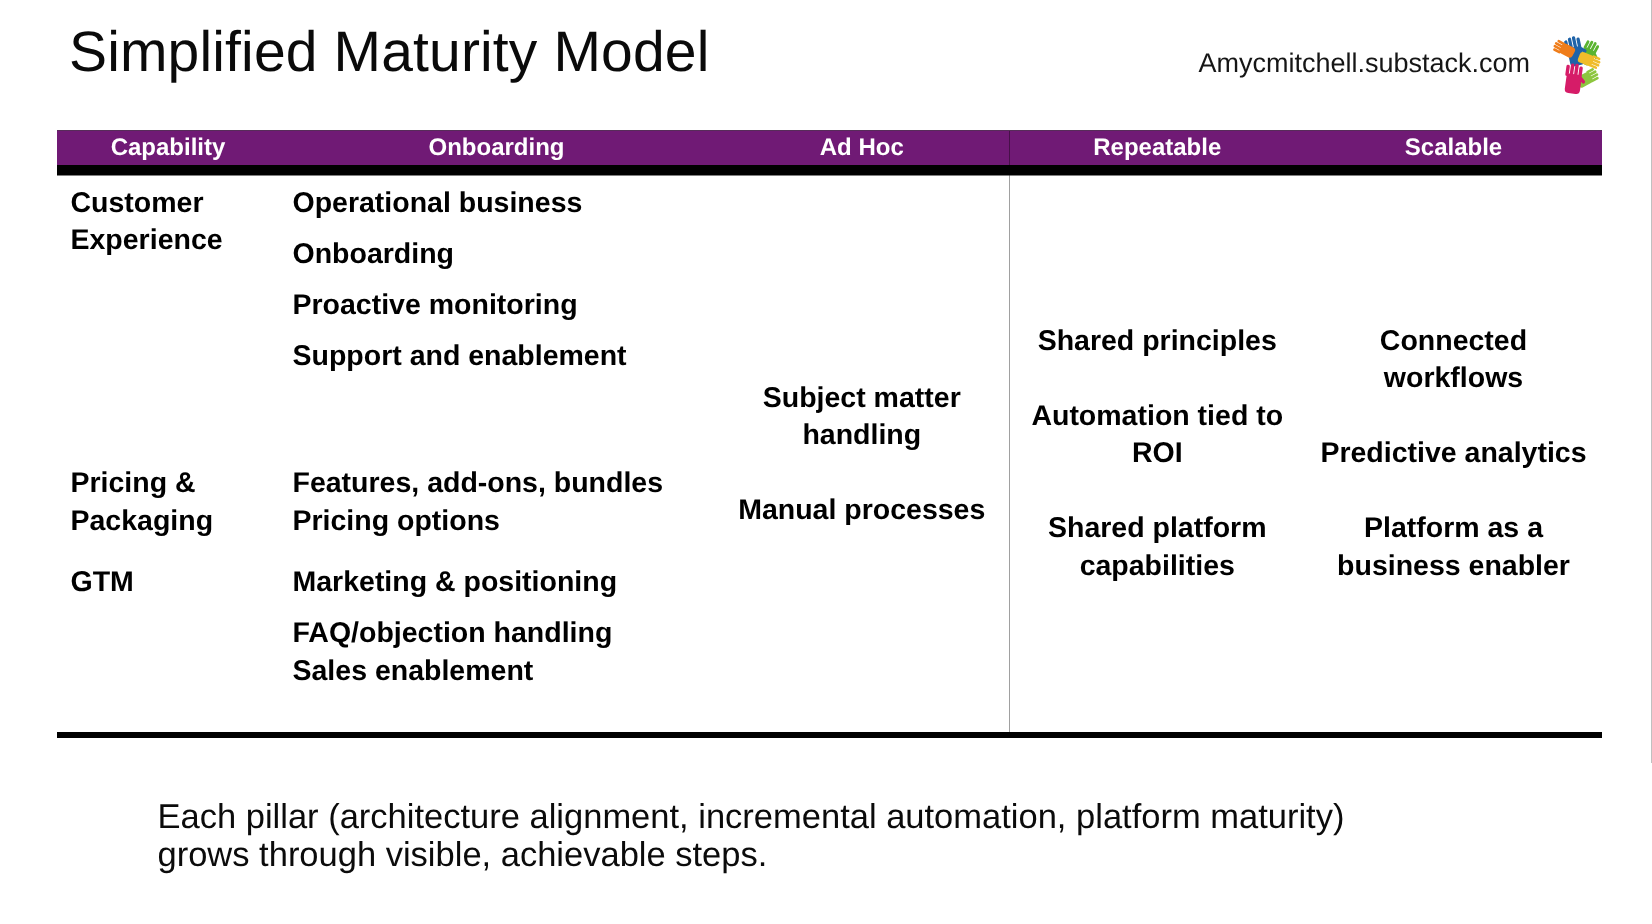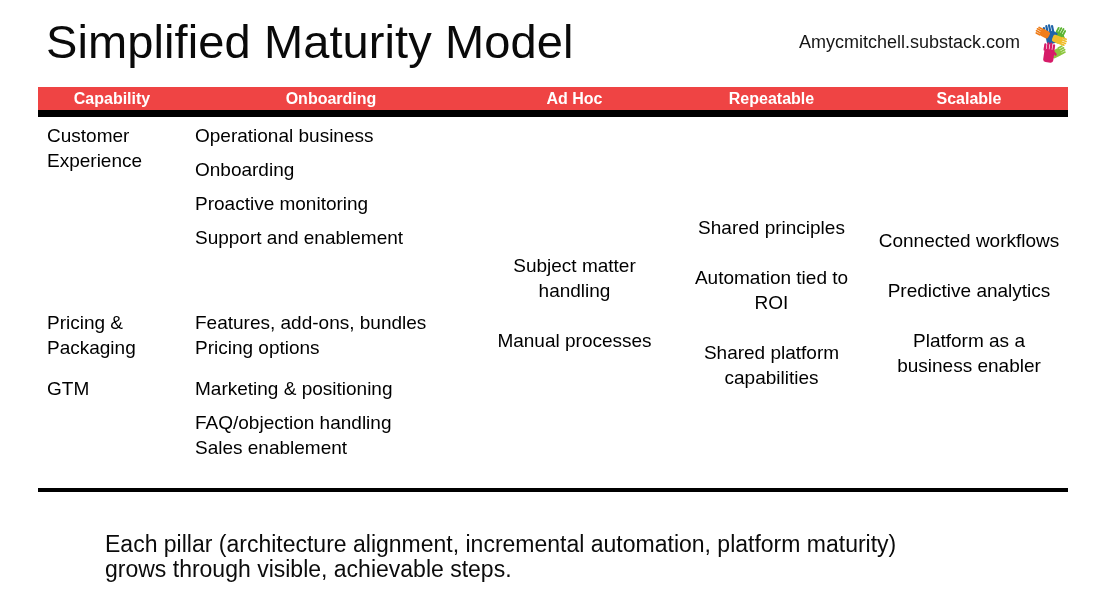--- a/index.html
+++ b/index.html
@@ -21,21 +21,21 @@
   .page-header {
     position: absolute;
     left: 0; top: 0;
     width: 1101px;
     height: 84px;
   }
   .page-title {
     position: absolute;
     left: 46px;
     top: 14px;
-    font-size: 47px;
+    font-size: 38px;
     font-weight: 400;
     letter-spacing: 0.1px;
     color: #0a0a0a;
     white-space: nowrap;
   }
   .brand-wrap {
     position: absolute;
     right: 28px;
     top: 22px;
     display: flex;
@@ -74,35 +74,36 @@
     border: none;
   }
 
   
   .hcell {
     background: #000000;
     height: 27px;
     padding: 3px 3px 3px 3px;
   }
   .hcell .hinner {
-    background: #ef4444;
+    background: #701a75;
     color: #ffffff;
     font-size: 16px;
     font-weight: bold;
     text-align: center;
     line-height: 23px;
     height: 23px;
     white-space: nowrap;
     overflow: hidden;
   }
 
   
   .bcell {
     background: #000000;
     padding: 2px 3px 2px 3px;
+    font-weight: bold;
   }
   .bcell.firstrow { padding-top: 3px; }
   .bcell.lastrow  { padding-bottom: 4px; }
   .bcell .binner {
     background: #ffffff;
     height: 100%;
     box-sizing: border-box;
     padding: 6px 8px 6px 9px;
     overflow: hidden;
   }

